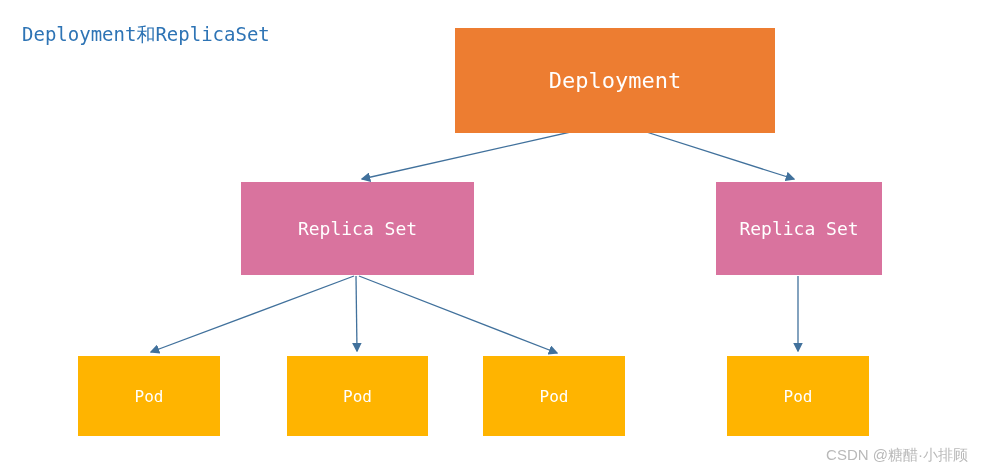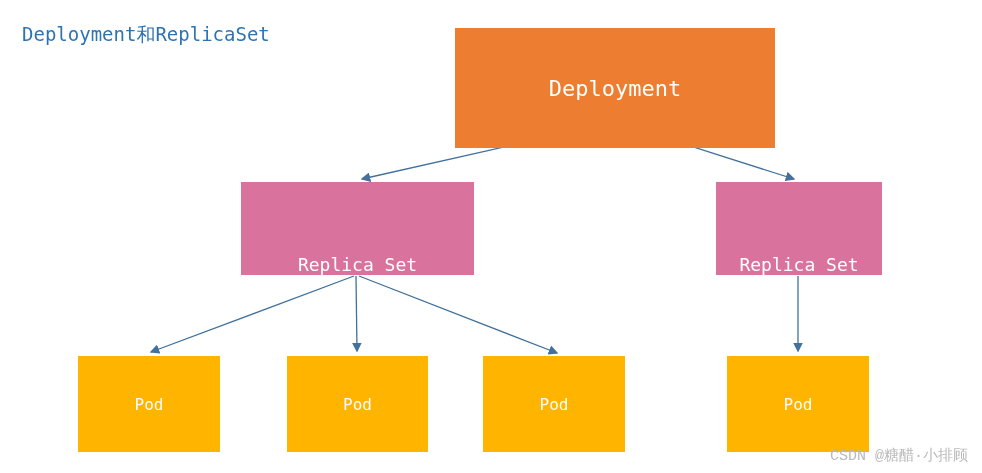--- a/index.html
+++ b/index.html
@@ -30,42 +30,41 @@
     align-items: center;
     justify-content: center;
     color: #ffffff;
     text-align: center;
     box-sizing: border-box;
   }
   .node-deployment {
     left: 455px;
     top: 28px;
     width: 320px;
-    height: 120px;
+    height: 105px;
     background: #ED7D31;
     font-size: 22px;
   }
   .node-replicaset {
     top: 182px;
     height: 93px;
     background: #D9739E;
     font-size: 18px;
-    align-items: flex-end;
   }
   .node-replicaset.left {
     left: 241px;
     width: 233px;
   }
   .node-replicaset.right {
     left: 716px;
     width: 166px;
   }
   .node-pod {
     top: 356px;
-    height: 96px;
+    height: 80px;
     background: #FFB400;
     font-size: 16px;
   }
   .node-pod.p1 { left: 78px;  width: 142px; }
   .node-pod.p2 { left: 287px; width: 141px; }
   .node-pod.p3 { left: 483px; width: 142px; }
   .node-pod.p4 { left: 727px; width: 142px; }
   .edges {
     position: absolute;
     left: 0;
@@ -77,21 +76,21 @@
   .edges line {
     stroke: #41719C;
     stroke-width: 1.3;
   }
   .watermark {
     position: absolute;
     right: 14px;
     bottom: 8px;
     font-size: 15px;
     color: #B9B9B9;
-    font-family: Liberation Mono, monospace;
+    font-family: Liberation Sans, sans-serif;
     white-space: nowrap;
   }
 </style>
 </head>
 <body>
 
 <div class="canvas">
 
   <div class="diagram-title">Deployment和ReplicaSet</div>
 

